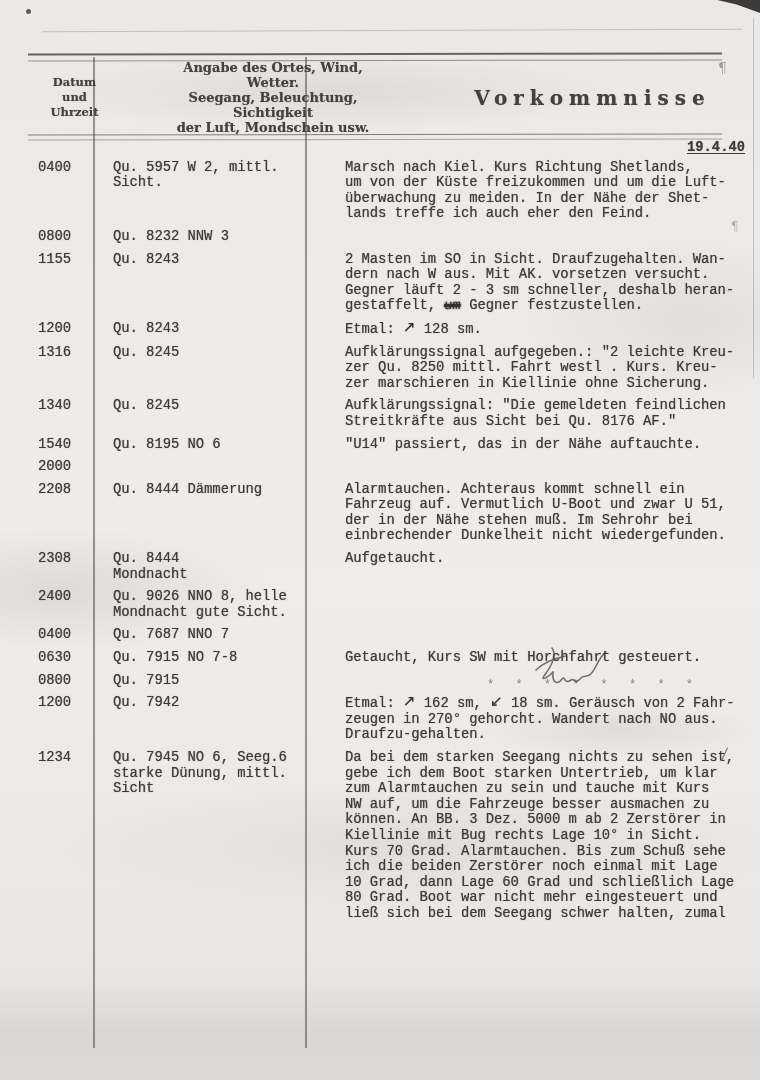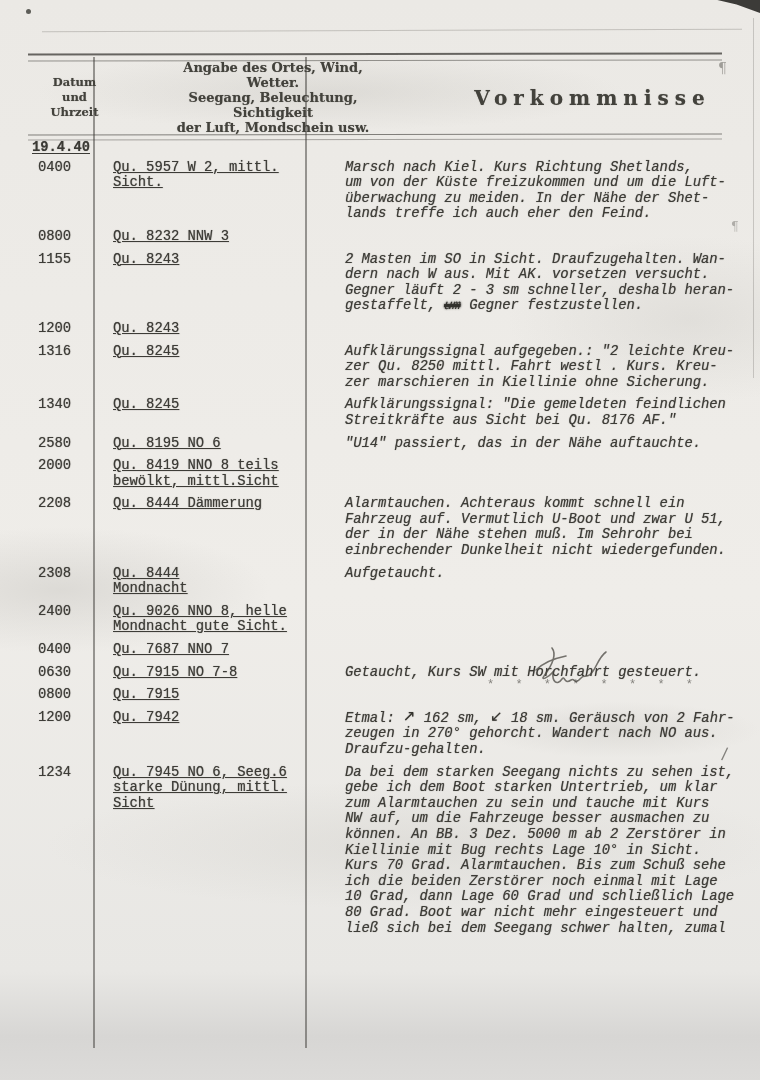--- a/index.html
+++ b/index.html
@@ -46,28 +46,28 @@
   .hc1{font-size:11.5px;line-height:15px;white-space:pre-line;}
   .hc2{font-size:13px;line-height:15px;white-space:pre-line;padding:0 4px;}
   .hc3 span{font-size:20px;letter-spacing:6px;}
   .pilcrow{position:absolute;font-family:"DejaVu Serif",serif;color:#55534d;}
   .pilcrow.p1{left:718px;top:60px;font-size:14px;opacity:.5;}
   .pilcrow.p2{left:731px;top:220px;font-size:12px;opacity:.4;}
   .hand-tick{position:absolute;left:722px;top:744px;font-size:16px;color:#4a4843;
     opacity:.65;transform:rotate(8deg);font-family:"DejaVu Sans",sans-serif;}
   
   .log-body{position:absolute;left:20px;top:140px;width:725px;font-size:13.8px;line-height:15.6px;}
-  .date-row{margin:0 0 4px 12px;}
+  .date-row{margin:0 0 4px 12px;text-align:right;}
   .date-1{margin-top:26px;}
   .date-text{font-weight:bold;text-decoration:underline;text-underline-offset:2px;
     color:#3b3a35;text-shadow:0 0 1px rgba(60,58,53,.6);}
   .row{display:grid;grid-template-columns:83px 222px 1fr;margin-bottom:7px;}
   .c1{padding-left:18px;white-space:nowrap;}
-  .c2{padding-left:10px;padding-right:8px;white-space:pre-line;text-decoration:underline;}
-  .c3{padding-left:20px;padding-right:10px;font-style:italic;}
+  .c2{padding-left:10px;padding-right:8px;white-space:pre-line;}
+  .c3{padding-left:20px;padding-right:10px;}
   .struck{position:relative;display:inline-block;color:#32312d;
     text-decoration:line-through;text-decoration-thickness:3px;
     text-shadow:0 0 2px rgba(50,48,44,.9);transform:skewX(-6deg);}
   .hand-arrow{font-family:"DejaVu Sans",sans-serif;font-size:15px;color:#35342f;
     display:inline-block;transform:translateY(-1px);}
   
   .signature{position:absolute;left:522px;top:642px;width:110px;height:62px;}
   .dots-sep{position:absolute;left:487px;top:678px;font-size:12px;letter-spacing:7px;
     color:#4a4843;opacity:.65;}
 </style>
@@ -119,40 +119,39 @@
     <div class="c3 ink"></div>
   </div>
       <div class="row">
     <div class="c1 ink">1155</div>
     <div class="c2 ink">Qu. 8243</div>
     <div class="c3 ink">2 Masten im SO in Sicht. Draufzugehalten. Wan-<br>dern nach W aus. Mit AK. vorsetzen versucht.<br>Gegner läuft 2 - 3 sm schneller, deshalb heran-<br>gestaffelt, <span class="struck">um</span> Gegner festzustellen.</div>
   </div>
       <div class="row">
     <div class="c1 ink">1200</div>
     <div class="c2 ink">Qu. 8243</div>
+    <div class="c3 ink">Etmal: <span class="hand-arrow">↗</span> 128 sm.</div>
   </div>
       <div class="row">
     <div class="c1 ink">1316</div>
     <div class="c2 ink">Qu. 8245</div>
     <div class="c3 ink">Aufklärungssignal aufgegeben.: "2 leichte Kreu-<br>zer Qu. 8250 mittl. Fahrt westl . Kurs. Kreu-<br>zer marschieren in Kiellinie ohne Sicherung.</div>
   </div>
       <div class="row">
     <div class="c1 ink">1340</div>
     <div class="c2 ink">Qu. 8245</div>
     <div class="c3 ink">Aufklärungssignal: "Die gemeldeten feindlichen<br>Streitkräfte aus Sicht bei Qu. 8176 AF."</div>
   </div>
       <div class="row">
-    <div class="c1 ink">2580</div>
+    <div class="c1 ink">1540</div>
     <div class="c2 ink">Qu. 8195 NO 6</div>
     <div class="c3 ink">"U14" passiert, das in der Nähe auftauchte.</div>
   </div>
       <div class="row">
     <div class="c1 ink">2000</div>
-    <div class="c2 ink">Qu. 8419 NNO 8 teils
-bewölkt, mittl.Sicht</div>
     <div class="c3 ink"></div>
   </div>
       <div class="row">
     <div class="c1 ink">2208</div>
     <div class="c2 ink">Qu. 8444 Dämmerung</div>
     <div class="c3 ink">Alarmtauchen. Achteraus kommt schnell ein<br>Fahrzeug auf. Vermutlich U-Boot und zwar U 51,<br>der in der Nähe stehen muß. Im Sehrohr bei<br>einbrechender Dunkelheit nicht wiedergefunden.</div>
   </div>
       <div class="row">
     <div class="c1 ink">2308</div>
     <div class="c2 ink">Qu. 8444

